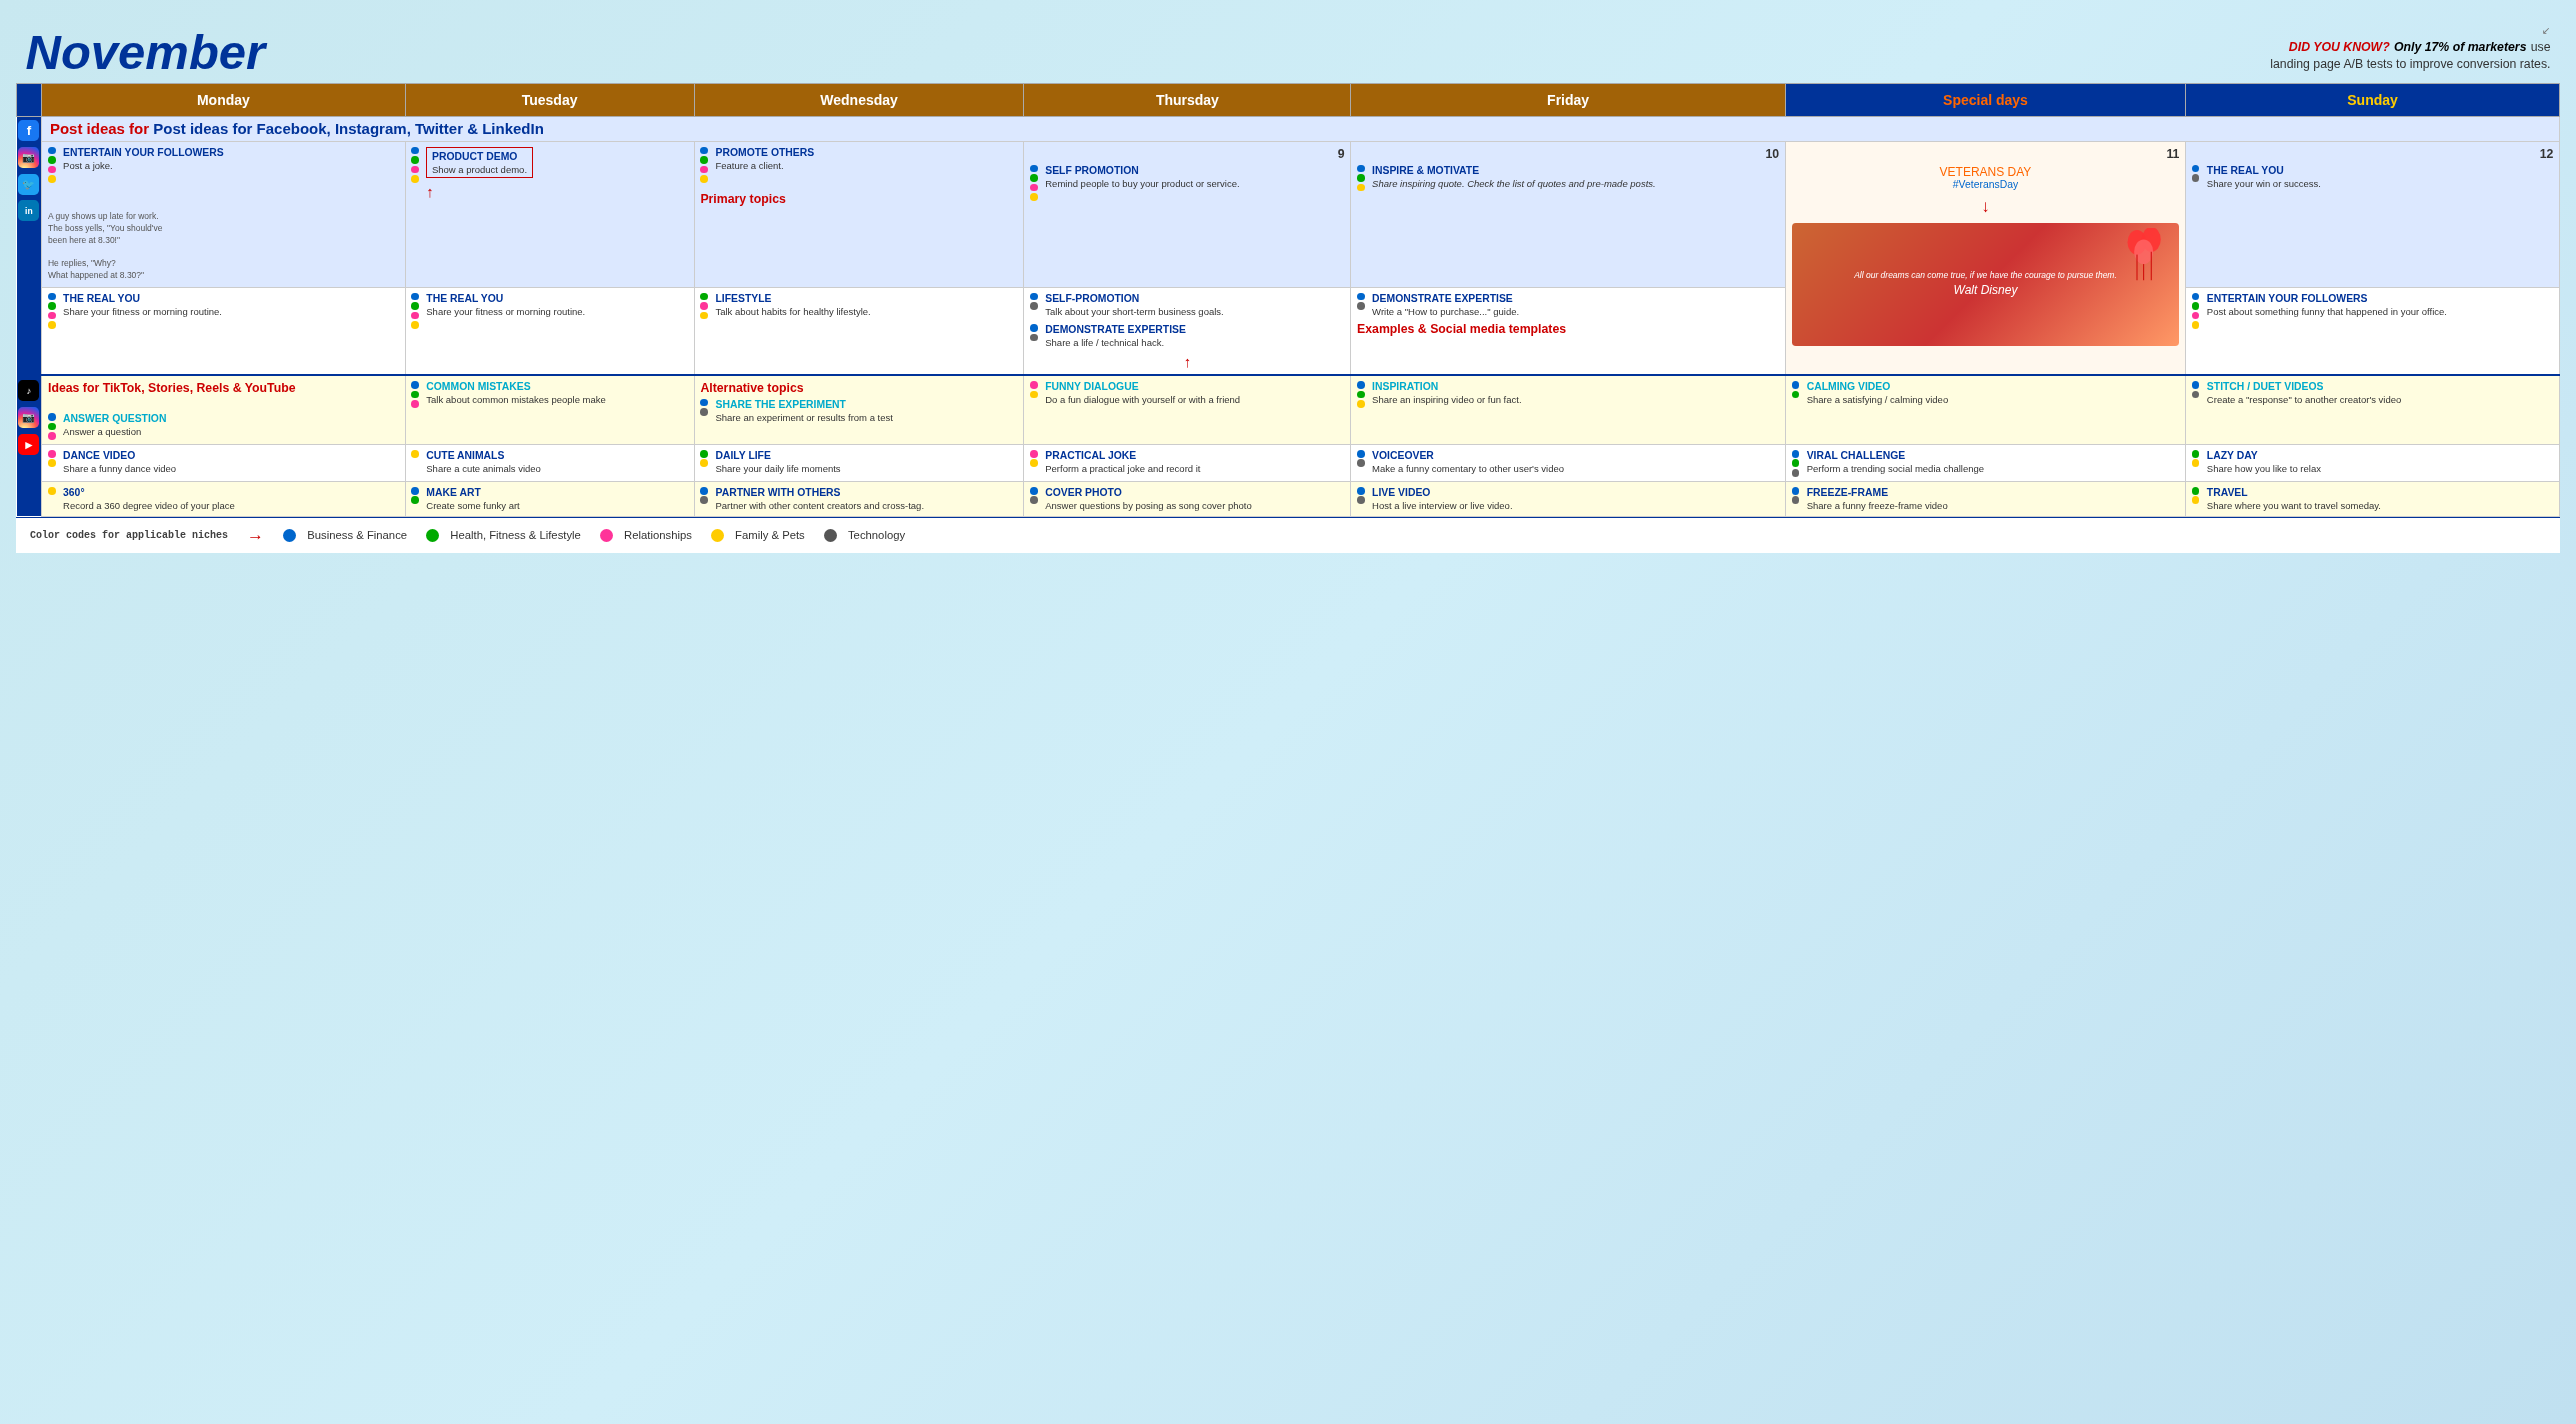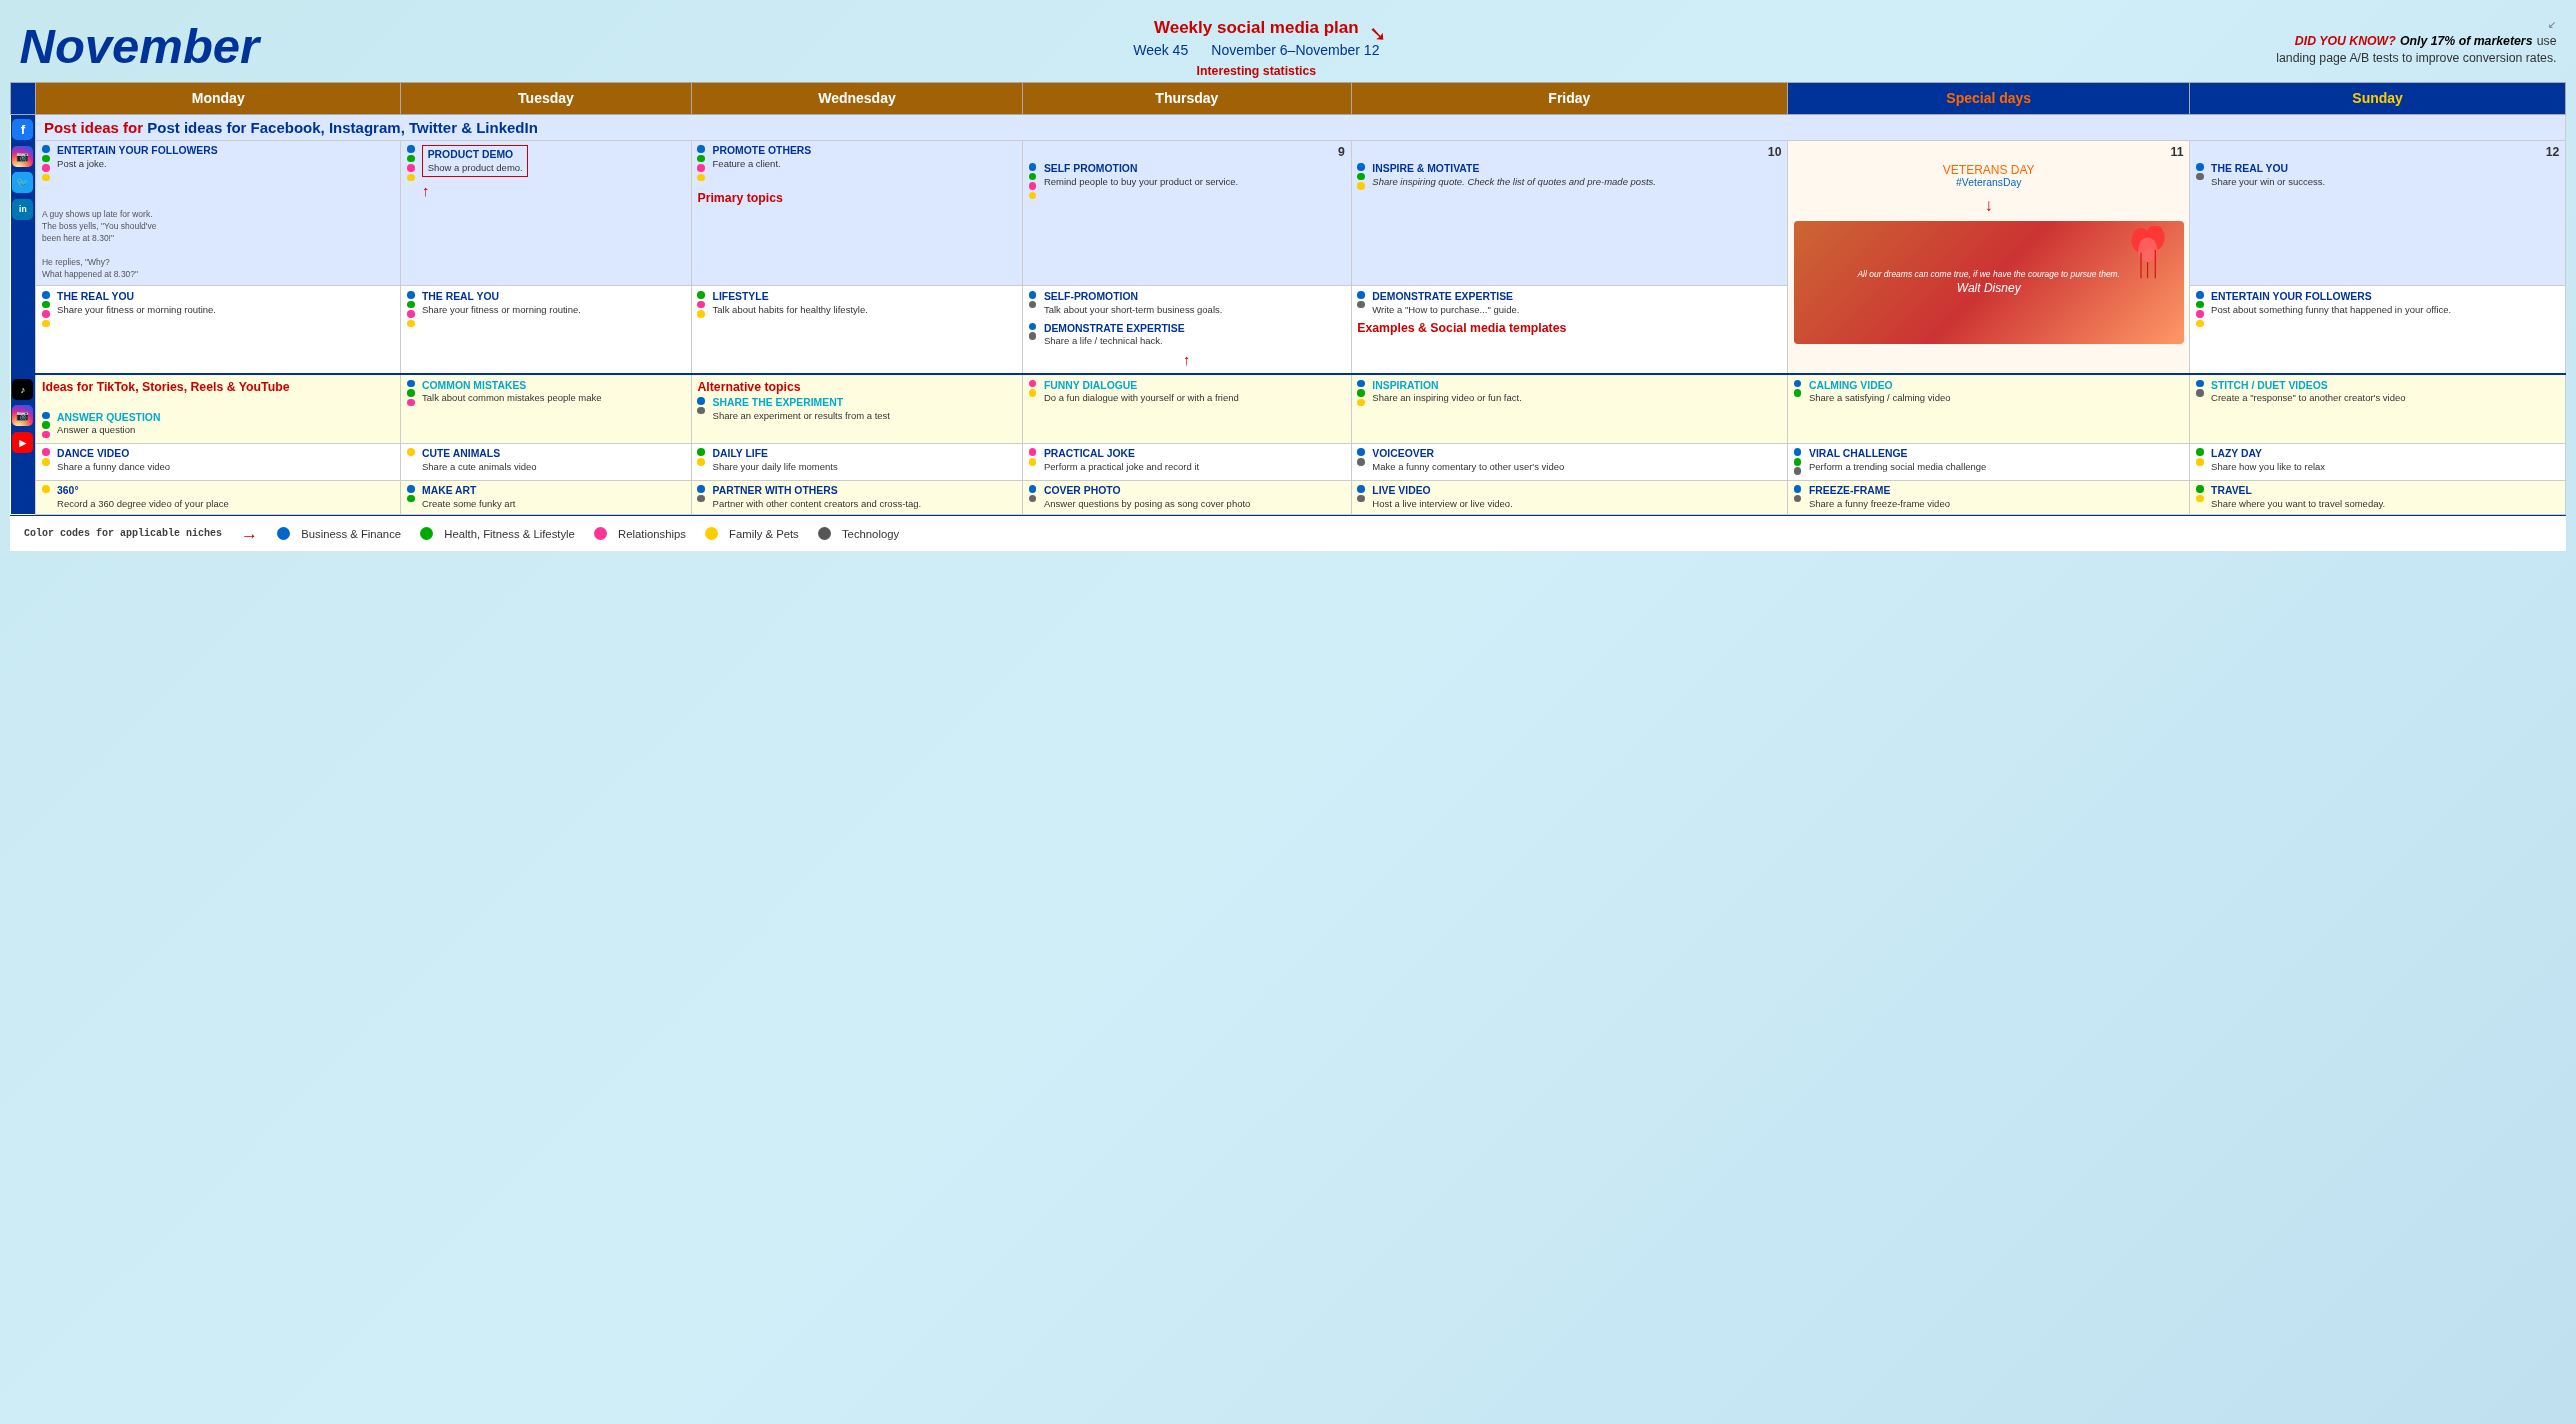--- a/index.html
+++ b/index.html
@@ -1,18 +1,18 @@
 <!DOCTYPE html>
 <html style="font-size:15px"><head>
   <meta charset="utf-8">
   <style>
     * { box-sizing: border-box; margin: 0; padding: 0; }
     body { font-family: Arial, sans-serif; background: #e8f4f8; min-width: 1135px; }
 
-    .page-wrapper { padding: 10px; background: linear-gradient(135deg, #c8e8f0 0%, #d0eef8 50%, #c0e0f0 100%); min-height: 100vh; }
+    .page-wrapper { padding: 16px; background: linear-gradient(135deg, #c8e8f0 0%, #d0eef8 50%, #c0e0f0 100%); min-height: 100vh; }
 
     
     .header { display: flex; align-items: flex-start; justify-content: space-between; padding: 7.6px 9.5px 3.8px; }
     .month-title { font-size: 49px; font-weight: 900; color: #003399; font-style: italic; }
     .header-center { text-align: center; flex: 1; padding: 0 19px; }
     .weekly-plan-label { color: #cc0000; font-size: 17px; font-weight: 700; position: relative; display: inline-block; }
     .weekly-plan-label::after { content: ''; display: block; }
     .week-info { color: #003399; font-size: 14px; margin-top: 1.9px; }
     .did-you-know { max-width: 303px; text-align: right; }
     .did-you-know .label { color: #cc0000; font-weight: 900; font-size: 12.3px; }
@@ -82,31 +82,20 @@
     .veterans-day .sub { color: #0066cc; font-size: 10.4px; }
   </style>
 </head>
 <body>
 
 <div class="page-wrapper">
 
   <div class="header">
     <div>
       <div class="month-title">November</div>
-    </div>
-    <div class="header-center">
-      <div style="position:relative; display:inline-block;">
-        <span class="weekly-plan-label">Weekly social media plan</span>
-        <span style="color:#cc0000; font-size:21px; position:absolute; right:-28px; top:4.7px;">➘</span>
-      </div>
-      <div style="margin-top:3.8px;">
-        <span class="week-info">Week 45</span>
-        <span class="week-info" style="margin-left:19px;">November 6–November 12</span>
-      </div>
-      <div style="margin-top:5.7px; color:#cc0000; font-weight:900; font-size:12.3px;">Interesting statistics</div>
     </div>
     <div class="did-you-know">
       <div style="color:#777; font-size:10.4px; margin-bottom:1.9px;">↙</div>
       <div>
         <span class="label" style="color:#cc0000; font-weight:900; font-size:12.3px; font-style:italic;">DID YOU KNOW?</span>
         <span class="bold" style="font-weight:900; font-size:12.3px; font-style:italic;">Only 17% of marketers</span>
         <span class="text" style="color:#333; font-size:12.3px;">use landing page A/B tests to improve conversion rates.</span>
       </div>
     </div>
   </div>

